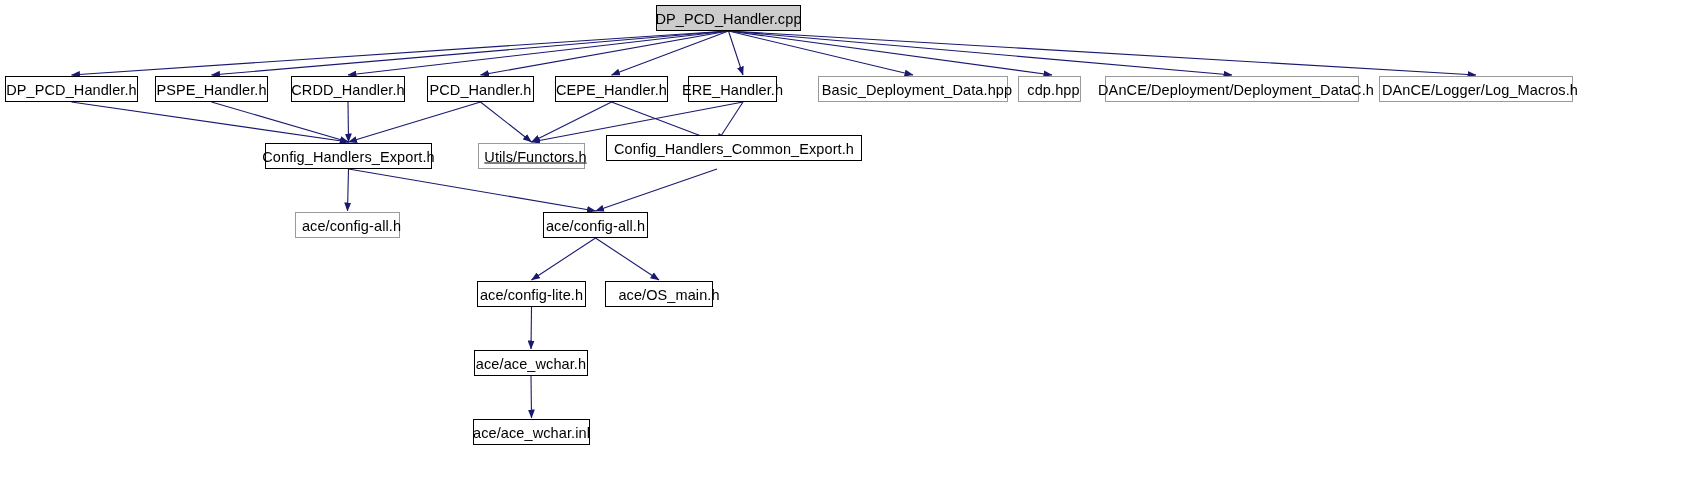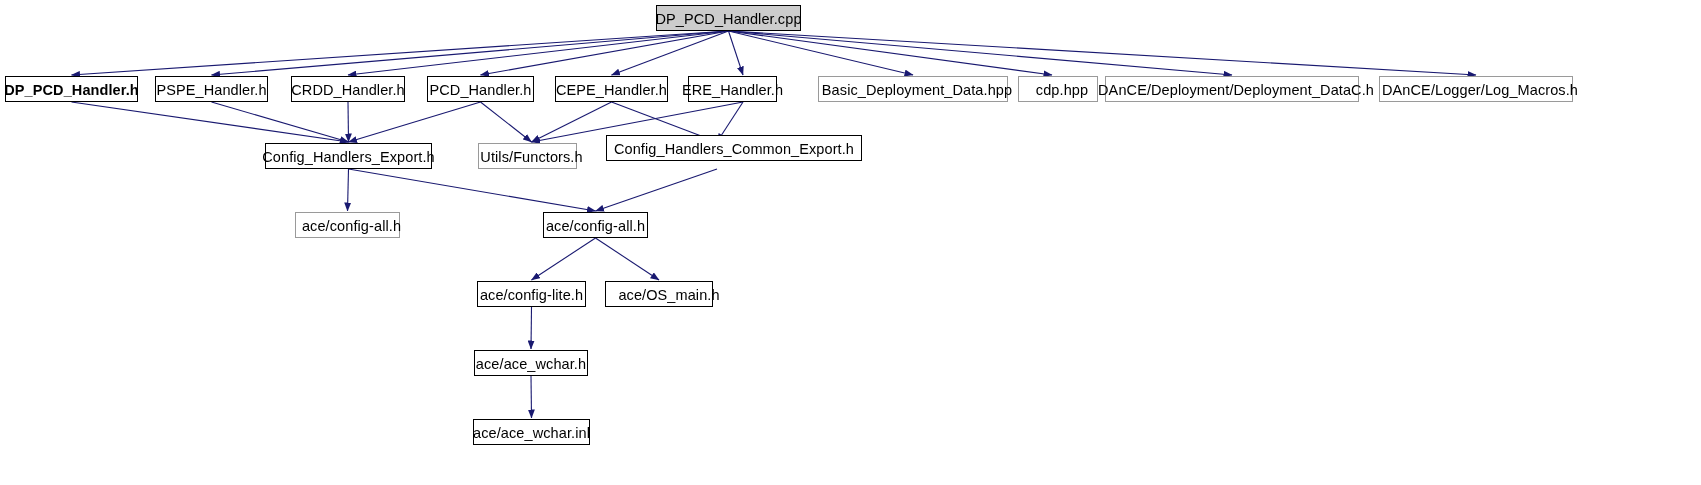--- a/index.html
+++ b/index.html
@@ -89,54 +89,54 @@
         <line x1="595.5" y1="238" x2="531.5" y2="280" stroke="#191970" stroke-width="1.1" marker-end="url(#arrowhead)"></line>
         <line x1="595.5" y1="238" x2="659" y2="280" stroke="#191970" stroke-width="1.1" marker-end="url(#arrowhead)"></line>
         <line x1="531.5" y1="307" x2="531" y2="349" stroke="#191970" stroke-width="1.1" marker-end="url(#arrowhead)"></line>
         <line x1="531" y1="376" x2="531.5" y2="418" stroke="#191970" stroke-width="1.1" marker-end="url(#arrowhead)"></line>
       </g>
   </svg>
   <div id="nodes">
       <div class="node root" style="left: 656px; top: 5px; width: 145px;">
         <span class="node-label">DP_PCD_Handler.cpp</span>
       </div>
-      <div class="node" style="left: 5px; top: 76px; width: 133px; font-weight: bold;">
+      <div class="node" style="left: 5px; top: 76px; width: 133px;">
         <span class="node-label">DP_PCD_Handler.h</span>
       </div>
       <div class="node" style="left: 155px; top: 76px; width: 113px;">
         <span class="node-label">PSPE_Handler.h</span>
       </div>
       <div class="node" style="left: 291px; top: 76px; width: 114px;">
         <span class="node-label">CRDD_Handler.h</span>
       </div>
       <div class="node" style="left: 427px; top: 76px; width: 107px;">
         <span class="node-label">PCD_Handler.h</span>
       </div>
       <div class="node" style="left: 555px; top: 76px; width: 113px;">
         <span class="node-label">CEPE_Handler.h</span>
       </div>
       <div class="node" style="left: 688px; top: 76px; width: 89px;">
         <span class="node-label">ERE_Handler.h</span>
       </div>
       <div class="node soft" style="left: 818px; top: 76px; width: 190px;">
         <span class="node-label">Basic_Deployment_Data.hpp</span>
       </div>
-      <div class="node soft" style="left: 1018px; top: 76px; width: 80px;">
+      <div class="node soft" style="left: 1018px; top: 76px; width: 63px;">
         <span class="node-label">cdp.hpp</span>
       </div>
       <div class="node soft" style="left: 1105px; top: 76px; width: 254px;">
         <span class="node-label">DAnCE/Deployment/Deployment_DataC.h</span>
       </div>
       <div class="node soft" style="left: 1379px; top: 76px; width: 194px;">
         <span class="node-label">DAnCE/Logger/Log_Macros.h</span>
       </div>
       <div class="node" style="left: 265px; top: 143px; width: 167px;">
         <span class="node-label">Config_Handlers_Export.h</span>
       </div>
-      <div class="node soft" style="left: 478px; top: 143px; width: 99px;">
+      <div class="node soft" style="left: 478px; top: 143px; width: 107px; text-decoration: underline;">
         <span class="node-label">Utils/Functors.h</span>
       </div>
       <div class="node" style="left: 606px; top: 135px; width: 256px;">
         <span class="node-label">Config_Handlers_Common_Export.h</span>
       </div>
       <div class="node soft" style="left: 295px; top: 212px; width: 105px;">
         <span class="node-label">ace/config-all.h</span>
       </div>
       <div class="node" style="left: 543px; top: 212px; width: 105px;">
         <span class="node-label">ace/config-all.h</span>

